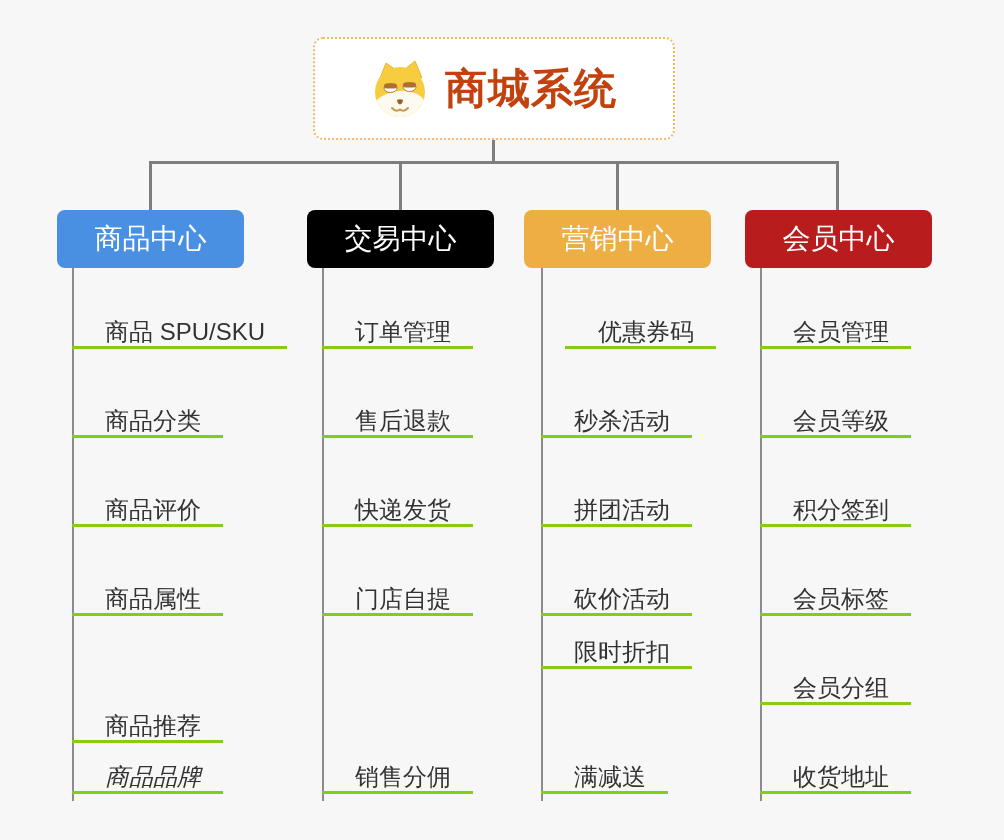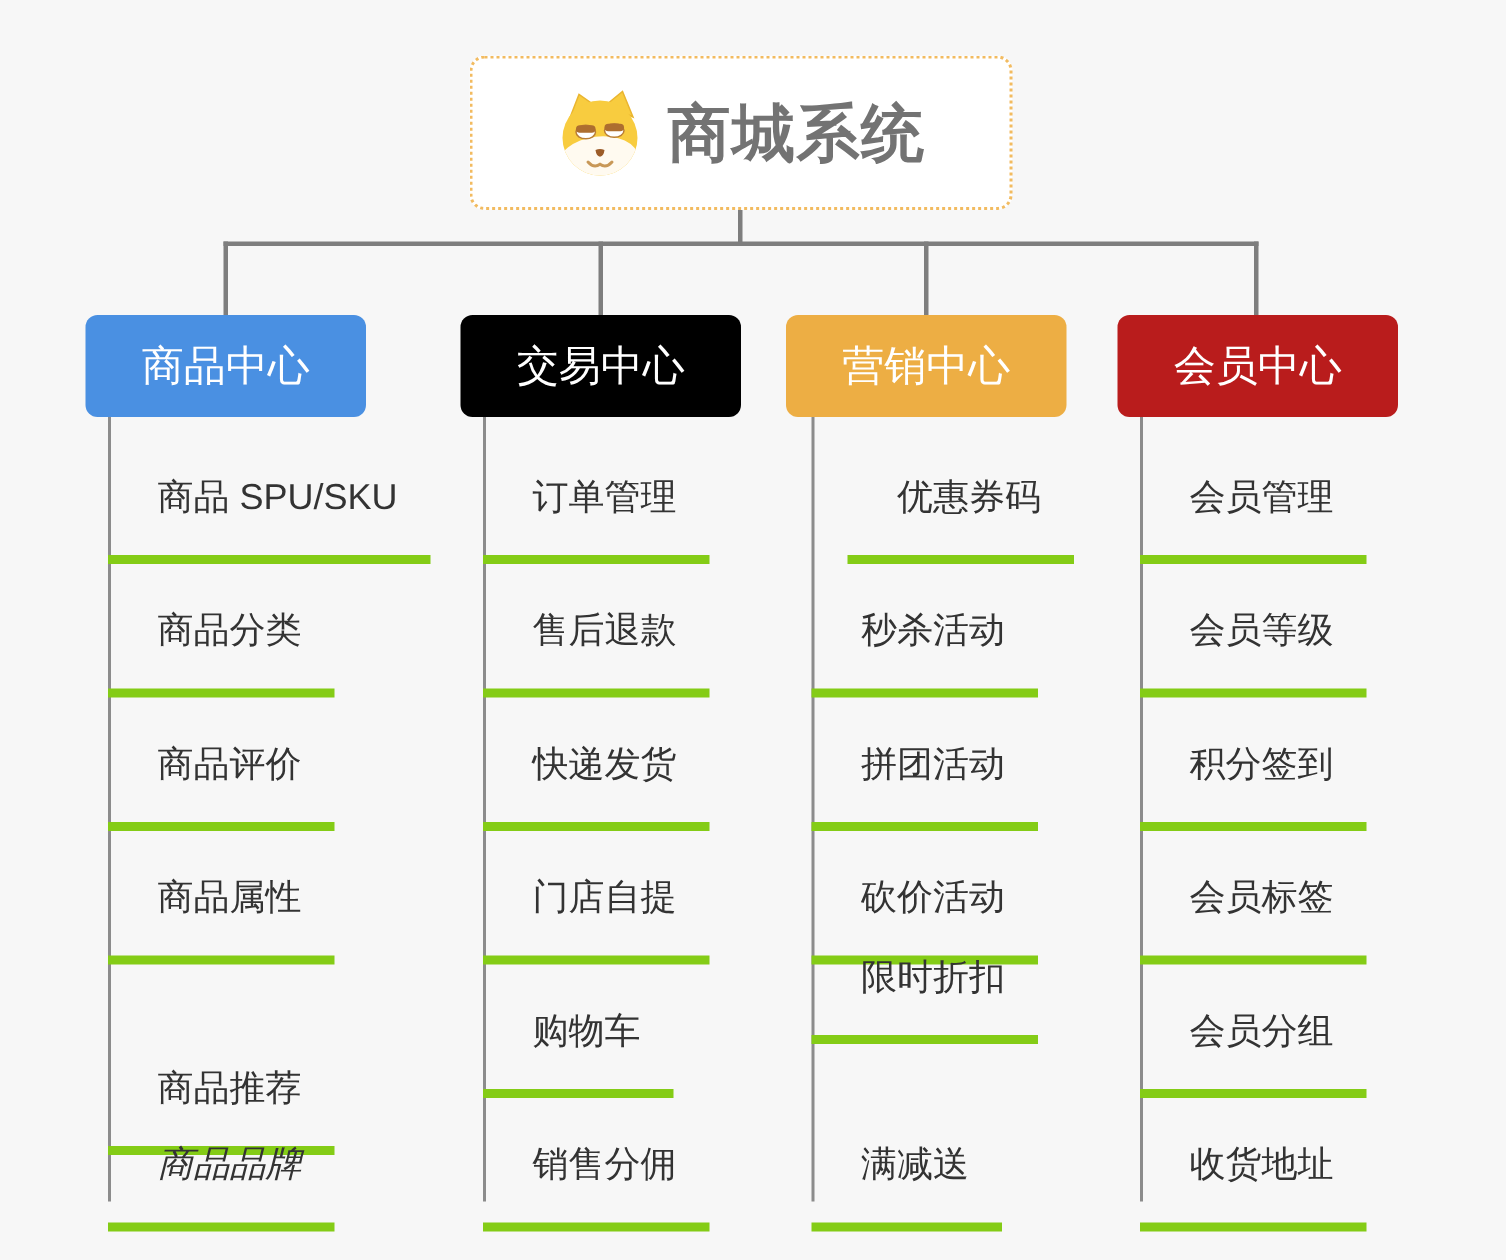--- a/index.html
+++ b/index.html
@@ -17,39 +17,39 @@
 
   
   .root{
     position:absolute;left:313px;top:37px;width:362px;height:103px;
     background:#ffffff;border:2px dotted #f2bb60;border-radius:10px;
     box-sizing:border-box;
     display:flex;align-items:center;justify-content:center;gap:14px;
     cursor:pointer;
   }
   .root-title{
-    font-size:42px;font-weight:bold;color:#737373;letter-spacing:1px;
+    font-size:42px;font-weight:bold;color:#c2410c;letter-spacing:1px;
     white-space:nowrap;
     text-align:right;
   }
 
   
   .branch{
-    position:absolute;top:210px;width:187px;height:68px;border-radius:8px;
+    position:absolute;top:210px;width:187px;height:58px;border-radius:8px;
     display:flex;align-items:center;justify-content:center;
     color:#ffffff;font-size:28px;white-space:nowrap;cursor:pointer;
   }
   .b1{left:57px;}  .b2{left:307px;}  .b3{left:524px;}  .b4{left:745px;}
 
   
   .leaf{
     position:absolute;
     font-size:24px;line-height:1.15;color:#333333;
-    padding:0 22px 24px 33px;
-    border-bottom:6px solid #84cc16;
+    padding:0 22px 0 33px;
+    border-bottom:3px solid #84cc16;
     white-space:nowrap;width:max-content;
     cursor:pointer;z-index:2;
   }
 </style>
 </head>
 <body>
 
 <div class="stage">
 
   <div class="line" style="left:492px;top:140px;width:3px;height:23px;"></div>
@@ -94,21 +94,20 @@
   <div class="leaf" style="left:72px;top:407px;">商品分类</div>
   <div class="leaf" style="left:72px;top:496px;">商品评价</div>
   <div class="leaf" style="left:72px;top:585px;">商品属性</div>
   <div class="leaf" style="left:72px;top:712px;">商品推荐</div>
   <div class="leaf" style="left:72px;top:763px;font-style:italic;">商品品牌</div>
 
   <div class="leaf" style="left:322px;top:318px;">订单管理</div>
   <div class="leaf" style="left:322px;top:407px;">售后退款</div>
   <div class="leaf" style="left:322px;top:496px;">快递发货</div>
   <div class="leaf" style="left:322px;top:585px;">门店自提</div>
-  <div class="leaf" style="left:322px;top:674px;">购物车</div>
   <div class="leaf" style="left:322px;top:763px;">销售分佣</div>
 
   <div class="leaf" style="left:541px;top:318px;margin-left:24px;">优惠券码</div>
   <div class="leaf" style="left:541px;top:407px;">秒杀活动</div>
   <div class="leaf" style="left:541px;top:496px;">拼团活动</div>
   <div class="leaf" style="left:541px;top:585px;">砍价活动</div>
   <div class="leaf" style="left:541px;top:638px;">限时折扣</div>
   <div class="leaf" style="left:541px;top:763px;">满减送</div>
 
   <div class="leaf" style="left:760px;top:318px;">会员管理</div>

